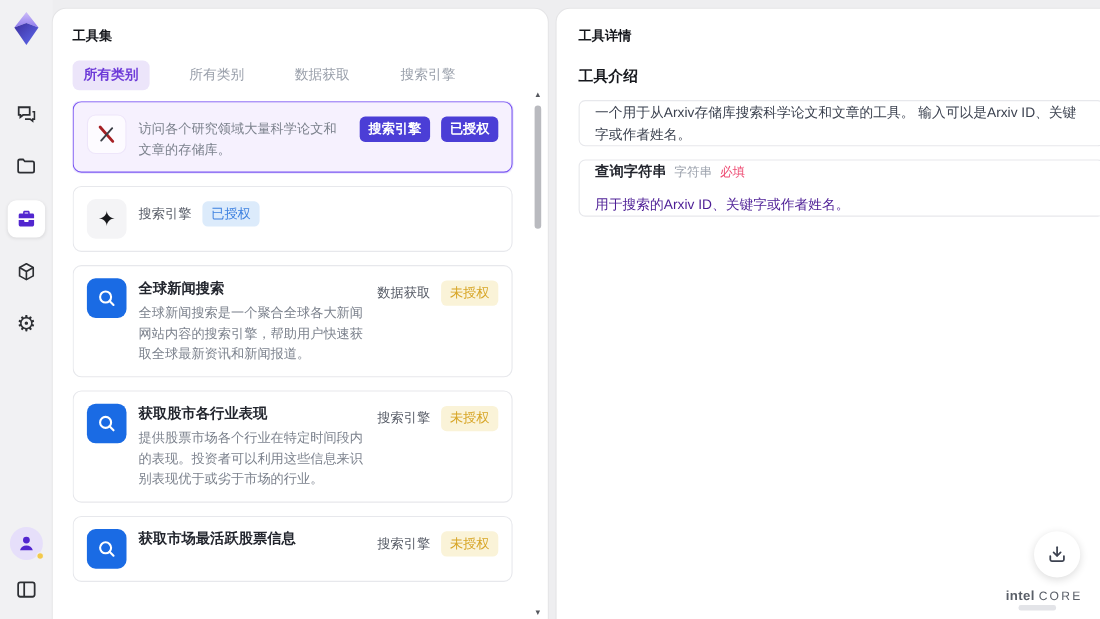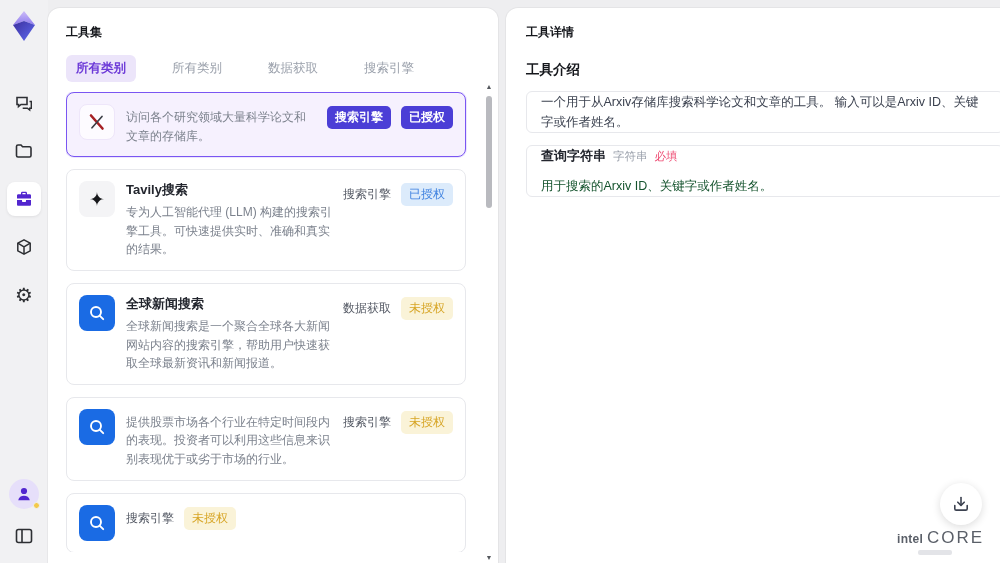--- a/index.html
+++ b/index.html
@@ -66,21 +66,21 @@
 
   
   .section-h { font-size:13.5px; font-weight:bold; color:#15171c; }
   .mt22 { margin-top:20px; } .mt12 { margin-top:12px; } .mt20 { margin-top:22px; }
   .info-box { border:1px solid #e7e8ec; border-radius:6px; padding:0 14px;
     font-size:12.5px; color:#3c4250; line-height:1.6; background:#fff; }
   .param-head { display:flex; align-items:baseline; gap:7px; }
   .param-name { font-size:13px; font-weight:bold; color:#23262e; }
   .param-type { font-size:11.5px; color:#9aa0ab; }
   .param-req { font-size:11.5px; color:#ee4d74; }
-  .param-desc { font-size:12.5px; color:#14532d; margin-top:9px; }
+  .param-desc { font-size:12.5px; color:#4c1d95; margin-top:9px; }
 
   
   .download-fab { position:absolute; right:18px; bottom:38px; width:42px; height:42px;
     border-radius:50%; background:#ffffff; box-shadow:0 2px 8px rgba(0,0,0,.14);
     display:flex; align-items:center; justify-content:center; cursor:pointer; }
   .intel-brand { position:absolute; right:16px; bottom:8px; text-align:center; color:#5a5f68; }
   .intel-line { font-size:12px; letter-spacing:.3px; }
   .intel-line b { font-weight:bold;margin-left:12px; }
   .intel-sub { margin:2px auto 0; width:34px; height:5px; border-radius:2px; background:#e3e4e8; }
 
@@ -185,24 +185,20 @@
         <div class="tool-desc">访问各个研究领域大量科学论文和文章的存储库。</div>
       </div>
       <div class="tool-side">
         <span class="badge solid">搜索引擎</span>
         <span class="badge solid">已授权</span>
       </div>
     </div>
 
     <div class="tool">
       <div class="tool-icon dark-star">✦</div>
-      <div class="tool-main">
-        <div class="tool-name">Tavily搜索</div>
-        <div class="tool-desc">专为人工智能代理 (LLM) 构建的搜索引擎工具。可快速提供实时、准确和真实的结果。</div>
-      </div>
       <div class="tool-side">
         <span class="cat-text">搜索引擎</span>
         <span class="badge blue">已授权</span>
       </div>
     </div>
 
     <div class="tool">
       <div class="tool-icon blue">
         <svg width="20" height="20" viewBox="0 0 20 20" fill="none" stroke="#ffffff" stroke-width="1.9">
           <circle cx="9" cy="9" r="5"></circle>
@@ -220,34 +216,39 @@
     </div>
 
     <div class="tool">
       <div class="tool-icon blue">
         <svg width="20" height="20" viewBox="0 0 20 20" fill="none" stroke="#ffffff" stroke-width="1.9">
           <circle cx="9" cy="9" r="5"></circle>
           <line x1="12.6" y1="12.6" x2="16.2" y2="16.2" stroke-linecap="round"></line>
         </svg>
       </div>
       <div class="tool-main">
+        <div class="tool-name">获取股市各行业表现</div>
         <div class="tool-desc">提供股票市场各个行业在特定时间段内的表现。投资者可以利用这些信息来识别表现优于或劣于市场的行业。</div>
       </div>
       <div class="tool-side">
         <span class="cat-text">搜索引擎</span>
         <span class="badge yellow">未授权</span>
       </div>
     </div>
 
     <div class="tool">
       <div class="tool-icon blue">
         <svg width="20" height="20" viewBox="0 0 20 20" fill="none" stroke="#ffffff" stroke-width="1.9">
           <circle cx="9" cy="9" r="5"></circle>
           <line x1="12.6" y1="12.6" x2="16.2" y2="16.2" stroke-linecap="round"></line>
         </svg>
+      </div>
+      <div class="tool-main">
+        <div class="tool-name">获取市场最活跃股票信息</div>
+
       </div>
       <div class="tool-side">
         <span class="cat-text">搜索引擎</span>
         <span class="badge yellow">未授权</span>
       </div>
     </div>
 
   </div>
 
   <div class="scrollbar">
@@ -281,16 +282,16 @@
       <line x1="9" y1="2.5" x2="9" y2="10"></line>
       <path d="M5.8 7.2 9 10.4l3.2-3.2"></path>
       <path d="M2.8 10.5v3.2c0 .8.6 1.4 1.4 1.4h9.6c.8 0 1.4-.6 1.4-1.4v-3.2"></path>
     </svg>
   </span>
 </div>
 
 <div class="intel-brand">
   <div class="intel-line">
     <b>intel</b>
-    <span style="letter-spacing:2px; text-transform:uppercase; font-size:17px;">core</span>
+    <span style="letter-spacing:2px; text-transform:uppercase; font-size:11px;">core</span>
   </div>
   <div class="intel-sub"></div>
 </div>
 
 </body></html>

